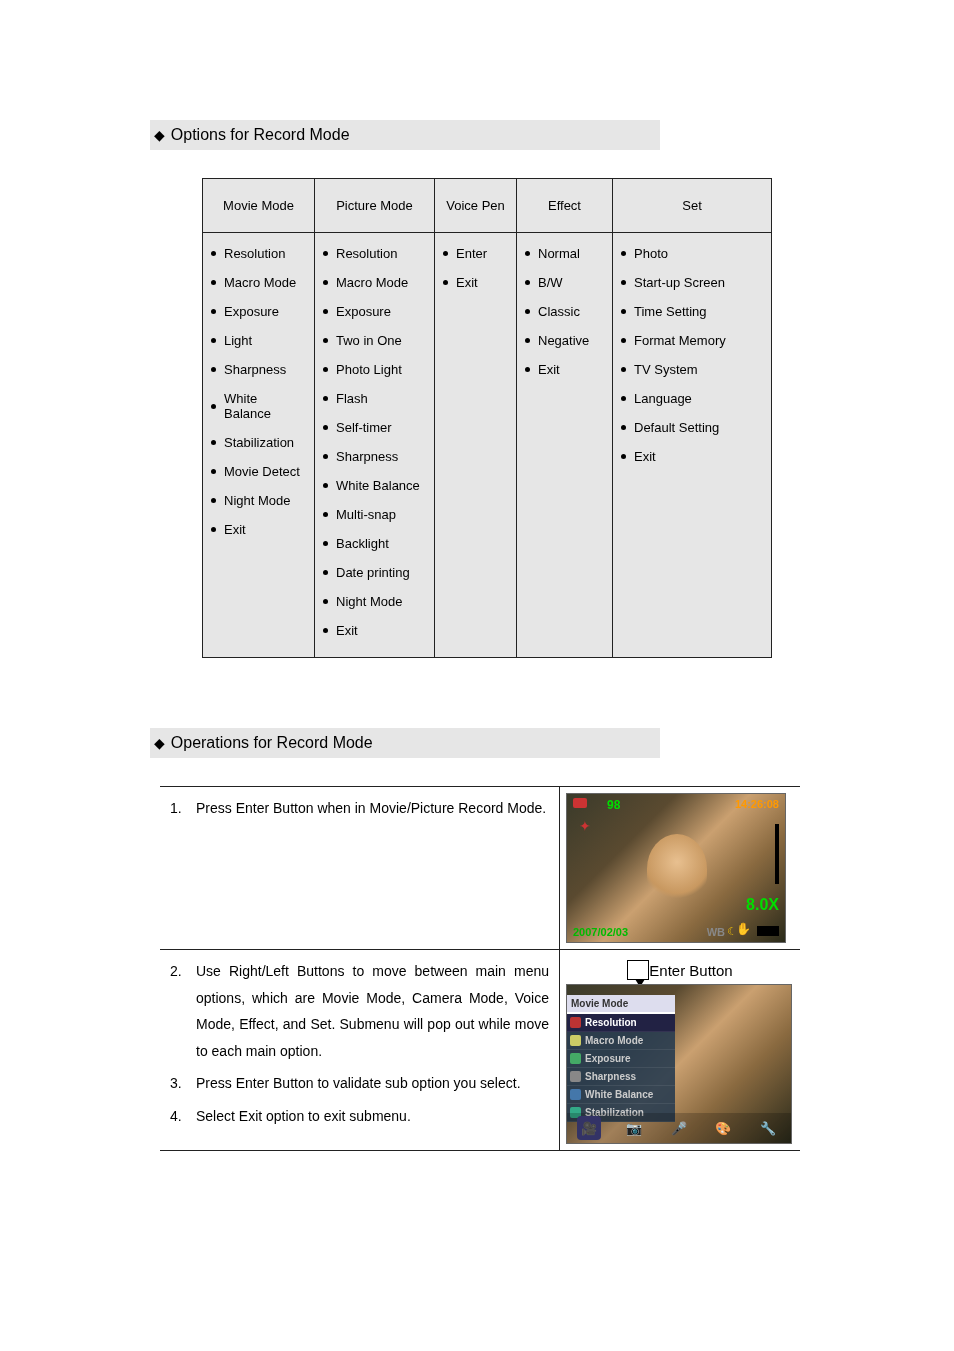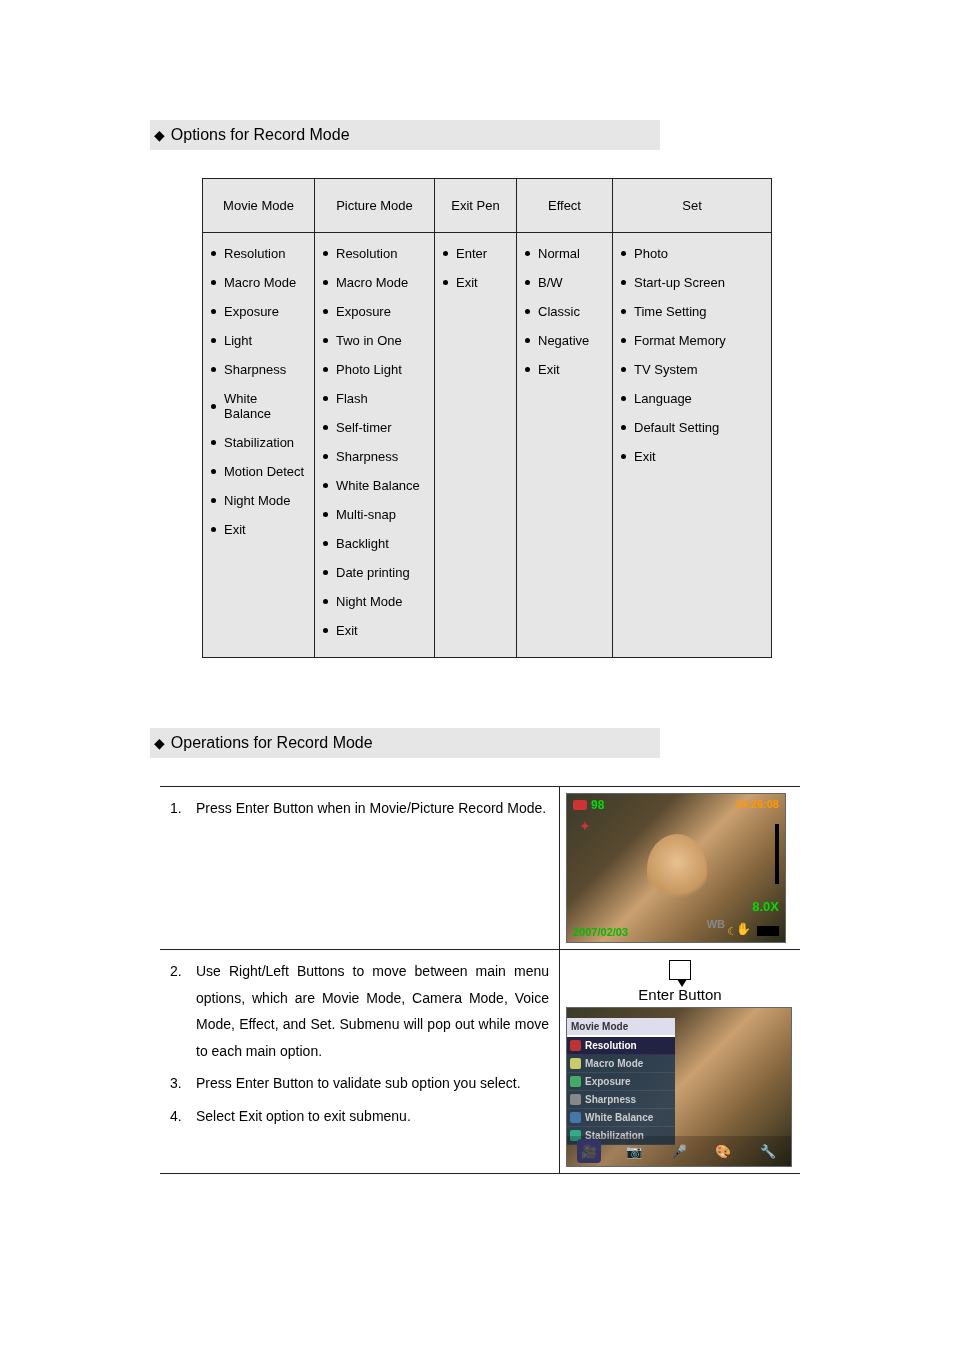--- a/index.html
+++ b/index.html
@@ -116,48 +116,46 @@
   
   .screen1 {
     width: 220px;
     height: 150px;
     background: linear-gradient(135deg, #3a3a2a 0%, #5a4a30 30%, #caa070 50%, #8a6a40 70%, #2a2a1a 100%);
     position: relative;
     border: 1px solid #666;
   }
   .s1-top-left {
     position: absolute; top: 4px; left: 6px;
-    display: flex; align-items: center; gap: 4px;
+    display: flex; gap: 20px;
   }
   .cam-ico { width: 14px; height: 10px; background: #c33; border-radius: 2px; }
   .s1-98 { color: #0d0; font-size: 12px; font-weight: bold; }
   .s1-top-right { position: absolute; top: 4px; right: 6px; color: #f90; font-size: 11px; font-weight: bold; }
   .s1-bot-left { position: absolute; bottom: 4px; left: 6px; color: #0b0; font-size: 11px; font-weight: bold; }
-  .s1-wb { position: absolute; bottom: 12px; right: 60px; color: #888; font-size: 11px; font-weight: bold; }
-  .s1-80x { position: absolute; bottom: 28px; right: 6px; color: #0d0; font-size: 13px; font-weight: bold; padding-left: 26px; }
+  .s1-wb { position: absolute; bottom: 4px; right: 60px; color: #888; font-size: 11px; font-weight: bold; }
+  .s1-80x { position: absolute; bottom: 28px; right: 6px; color: #0d0; font-size: 16px; font-weight: bold; padding-left: 26px; }
   .s1-bar { position: absolute; top: 30px; right: 6px; width: 4px; height: 60px; background: #000; }
   .s1-bat { position: absolute; bottom: 6px; right: 6px; width: 22px; height: 10px; background: #000; position: absolute; }
   .s1-hand { position: absolute; bottom: 6px; right: 34px; color: #fc0; font-size: 12px; }
   .s1-moon { position: absolute; bottom: 4px; right: 48px; color: #fc0; font-size: 11px; }
   .s1-star { position: absolute; top: 24px; left: 12px; color: #c33; font-size: 14px; }
   .s1-face { position: absolute; top: 40px; left: 80px; width: 60px; height: 70px; background: radial-gradient(circle at 50% 40%, #e8c090 0%, #c89860 60%, transparent 70%); border-radius: 50% 50% 40% 40%; }
 
   
   .screen2-wrap {
     width: 228px;
     padding: 4px 0 0 0;
   }
   .enter-btn-row {
     display: flex;
     align-items: center;
     justify-content: center;
-    gap: 6px;
     margin-bottom: 4px;
     font-size: 15px;
-    flex-direction: column;
   }
   .btn-box {
     width: 22px; height: 20px; border: 1px solid #000;
     position: relative;
   }
   .btn-arrow {
     position: absolute;
     left: 7px; top: 18px;
     width: 0; height: 0;
     border-left: 5px solid transparent;
@@ -235,21 +233,21 @@
   <div class="heading-row">
     <span class="diamond">◆</span>
     <span>Options for Record Mode</span>
   </div>
 
   <table class="opt">
     <tbody>
         <tr>
       <th style="width:112px">Movie Mode</th>
       <th style="width:120px">Picture Mode</th>
-      <th style="width:82px">Exit Pen</th>
+      <th style="width:82px">Voice Pen</th>
       <th style="width:96px">Effect</th>
       <th>Set</th>
     </tr>
     <tr>
       <td>
             <ul class="cell-list" id="col0">
               <li>
                 <span class="dot"></span>
                 <span>Resolution</span>
               </li>
@@ -272,21 +270,21 @@
               <li>
                 <span class="dot"></span>
                 <span>White Balance</span>
               </li>
               <li>
                 <span class="dot"></span>
                 <span>Stabilization</span>
               </li>
               <li>
                 <span class="dot"></span>
-                <span>Motion Detect</span>
+                <span>Movie Detect</span>
               </li>
               <li>
                 <span class="dot"></span>
                 <span>Night Mode</span>
               </li>
               <li>
                 <span class="dot"></span>
                 <span>Exit</span>
               </li>
             </ul>

